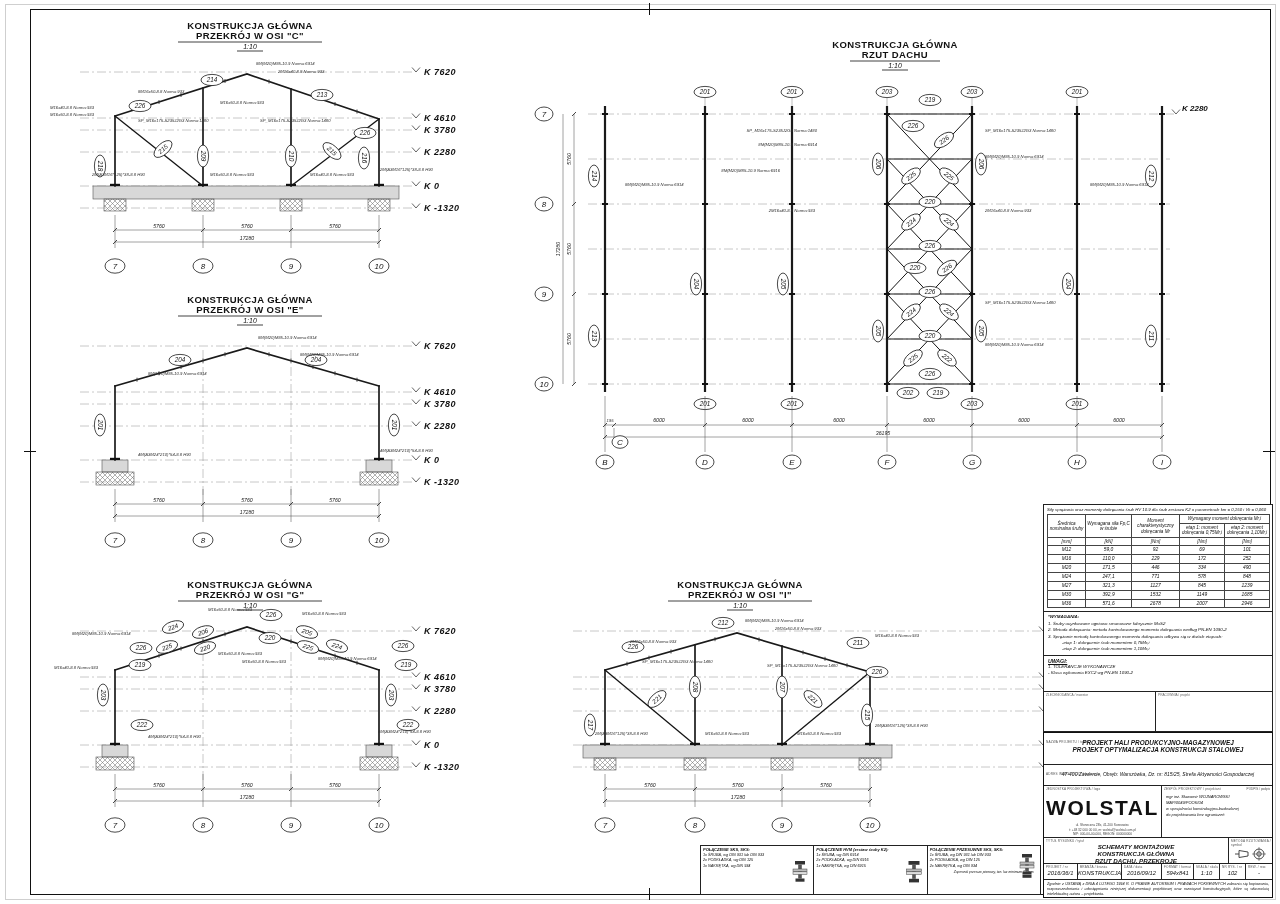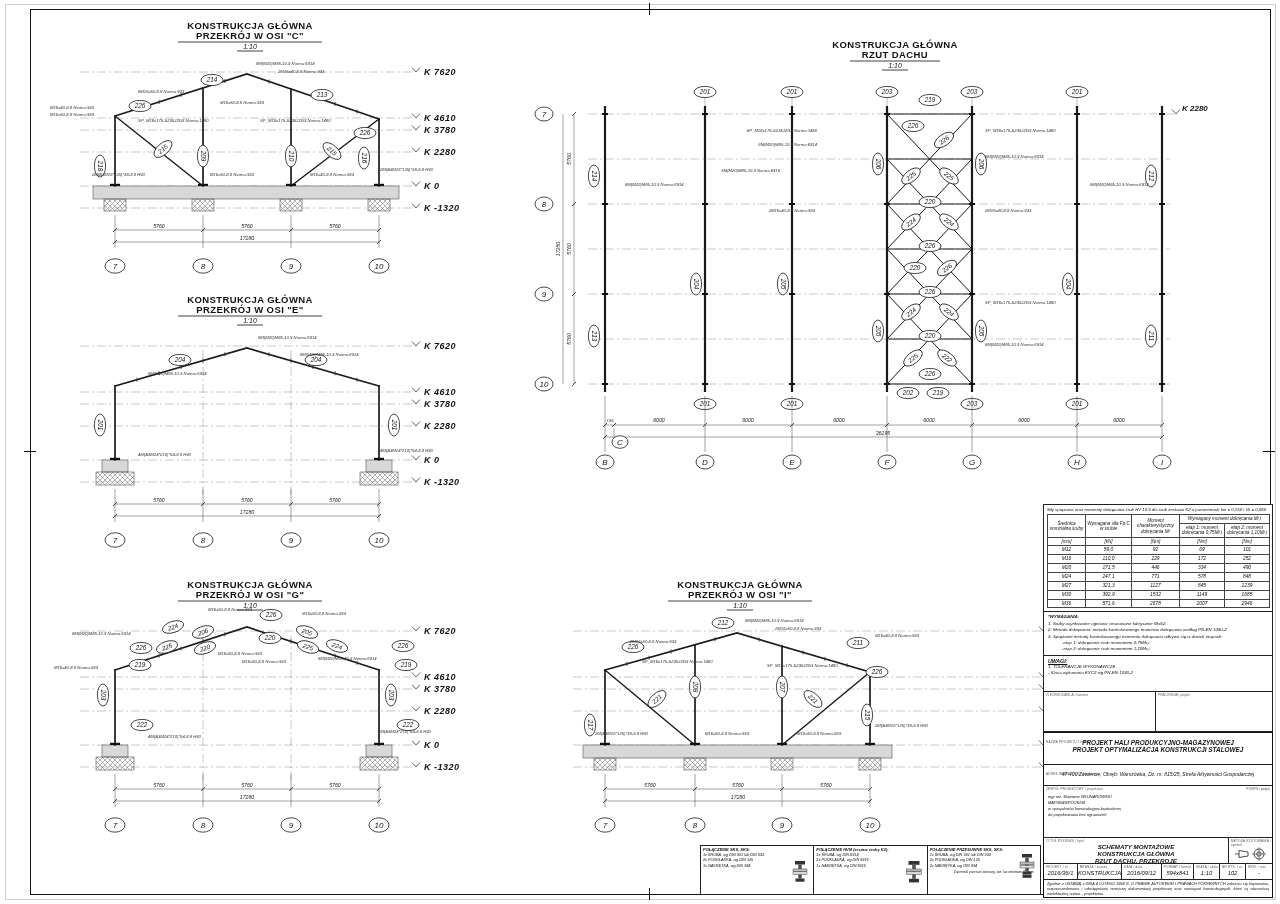--- a/index.html
+++ b/index.html
@@ -1000,20 +1000,29 @@
       <div class="tb-row" style="height:26px">
         <div class="microlbl">NAZWA PROJEKTU / temat</div>
         <div class="proj1">PROJEKT HALI PRODUKCYJNO-MAGAZYNOWEJ</div>
         <div class="proj2">PROJEKT OPTYMALIZACJA KONSTRUKCJI STALOWEJ</div>
       </div>
       <div class="tb-row" style="height:15px">
         <div class="microlbl">ADRES INWESTYCJI / lokalizacja</div>
         <div class="addr">47-400 Zawiercie, Obręb: Warszówka, Dz. nr: 815/25, Strefa Aktywności Gospodarczej</div>
       </div>
       <div class="tb-row logo-row" style="height:52px">
+        <div class="logo-cell">
+          <div class="microlbl">JEDNOSTKA PROJEKTOWA / logo</div>
+          <div class="wolstal">WOLSTAL</div>
+          <div class="logo-sub">
+            <div>ul. Słoneczna 23b, 41-200 Sosnowiec</div>
+            <div>t: +48 32 000 00 00, m: wolstal@wolstal.com.pl</div>
+            <div>NIP: 000-00-00-000, REGON: 000000000</div>
+          </div>
+        </div>
         <div class="des-cell">
           <div class="microlbl">ZESPÓŁ PROJEKTOWY / projektant</div>
           <div class="sign-lbl">PODPIS / podpis</div>
           <div class="des-lines">
             <div>mgr inż. Sławomir WOJNAROWSKI</div>
             <div>MAP/0049/POOK/04</div>
             <div>w specjalności konstrukcyjno-budowlanej</div>
             <div>do projektowania bez ograniczeń</div>
           </div>
         </div>

